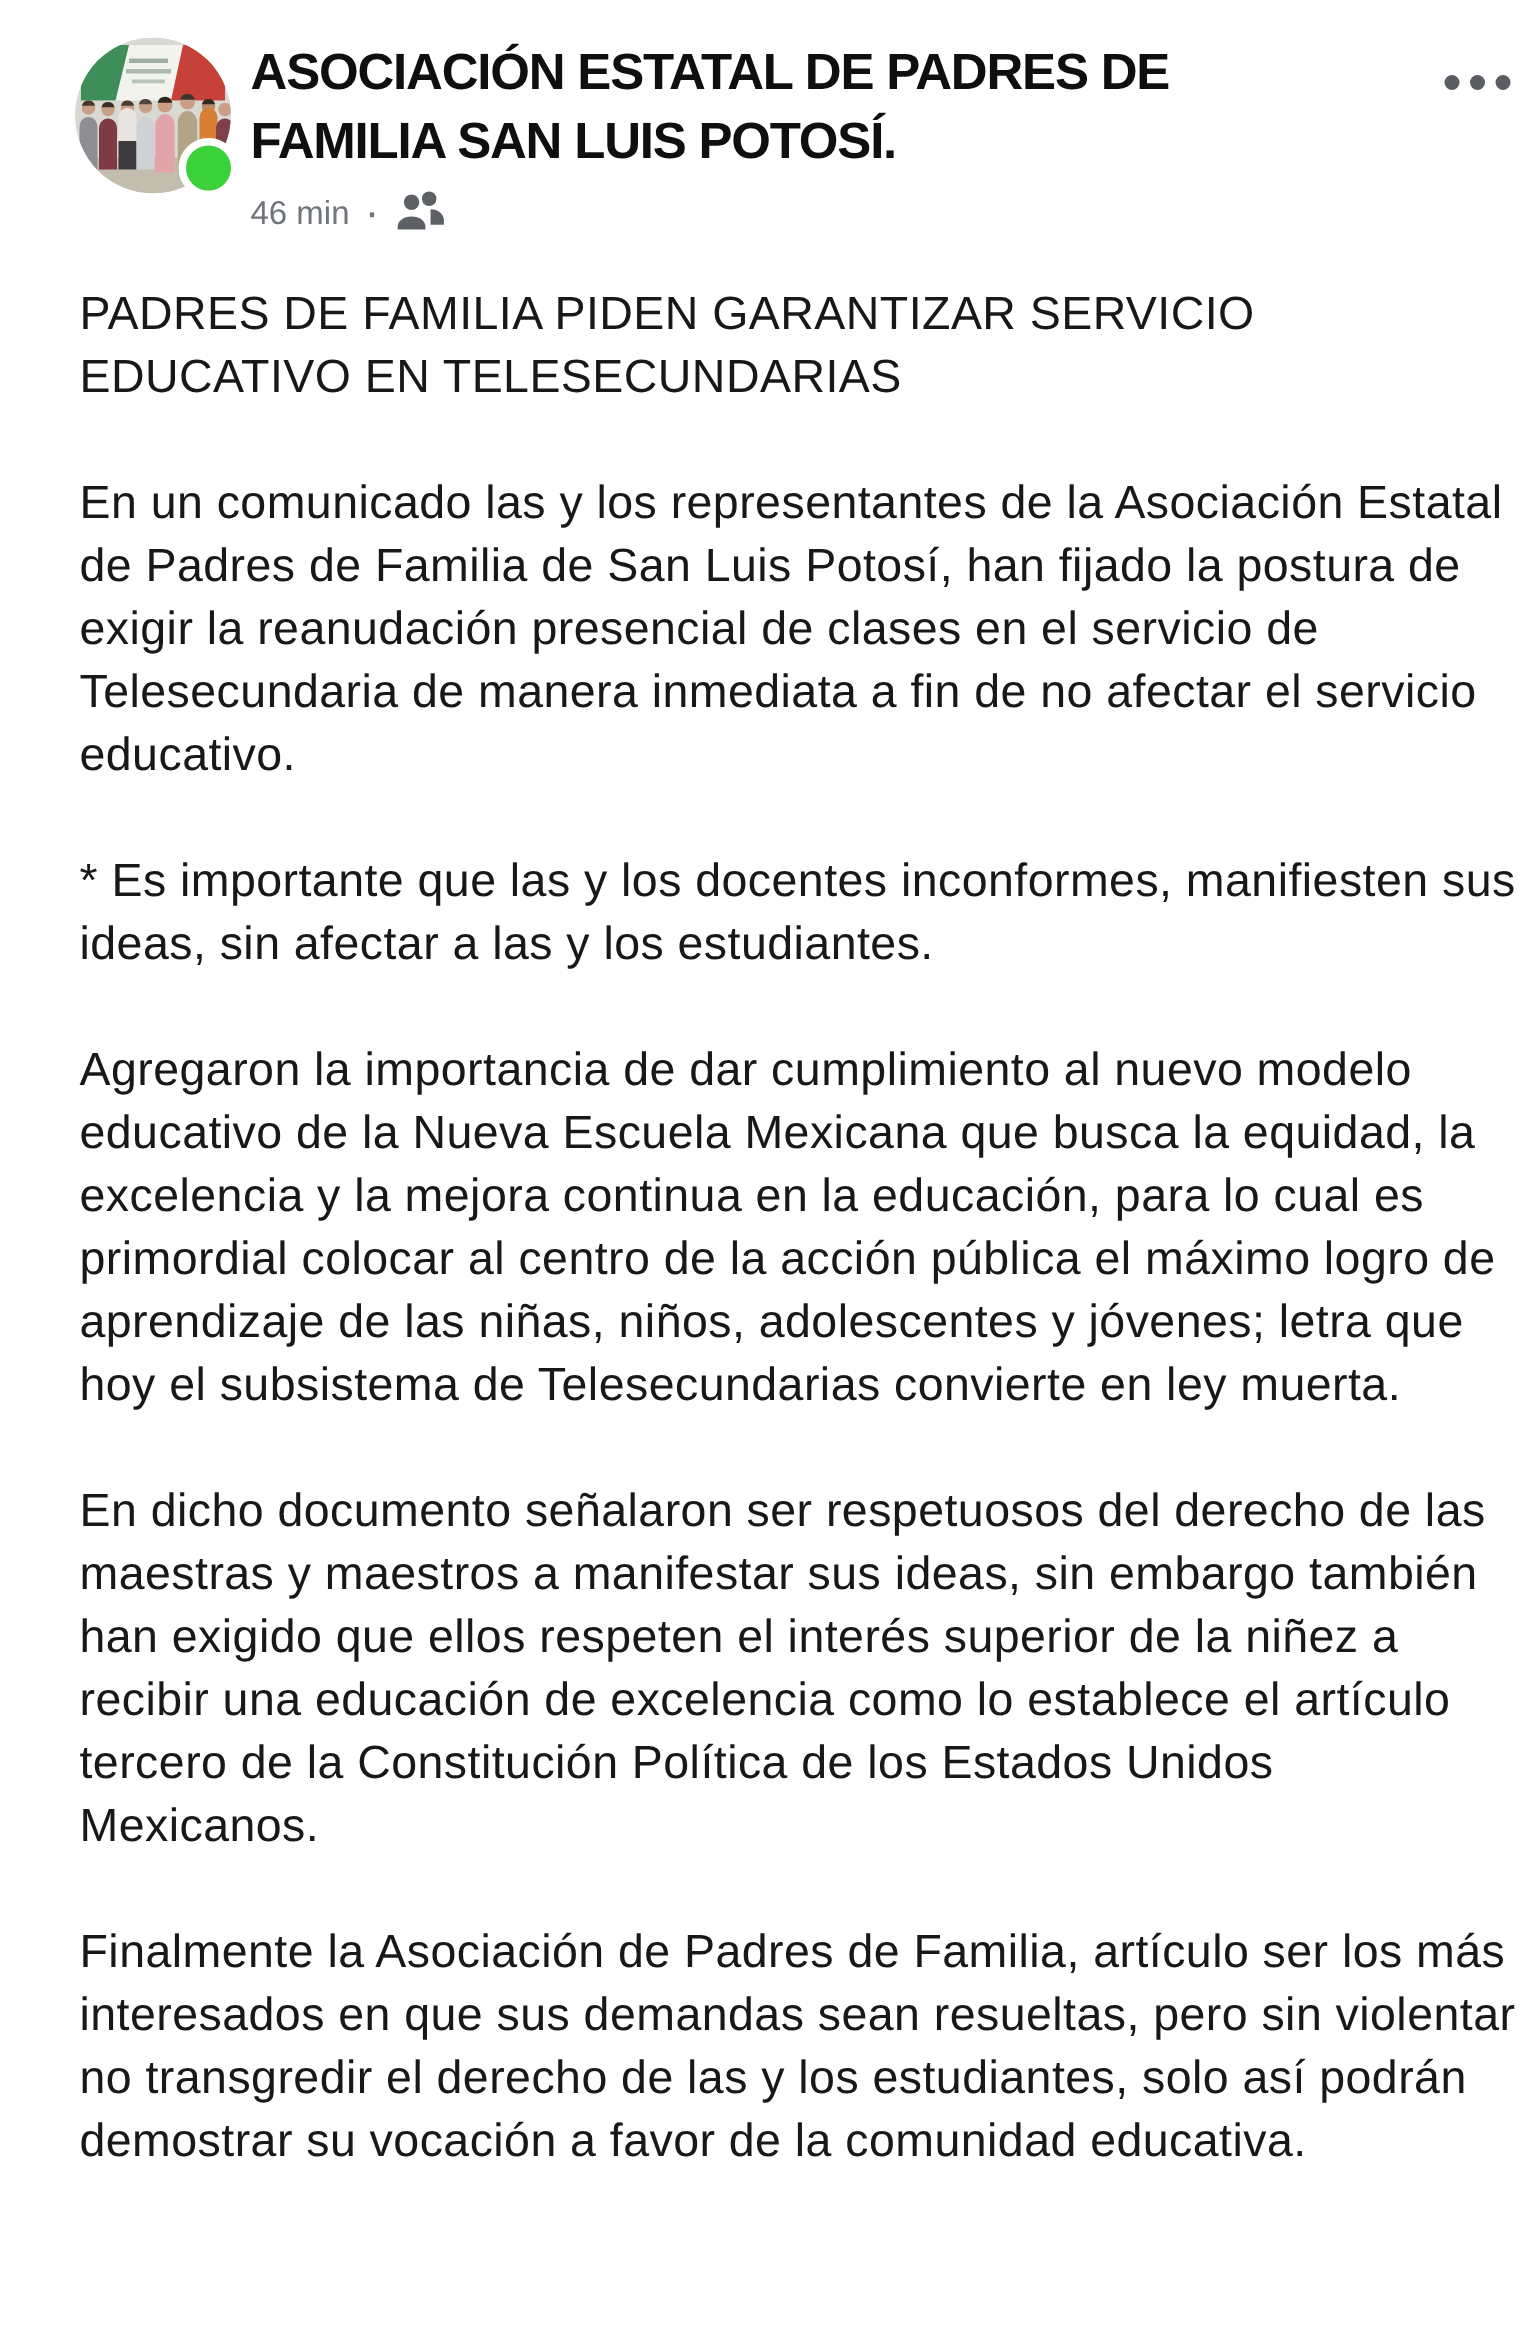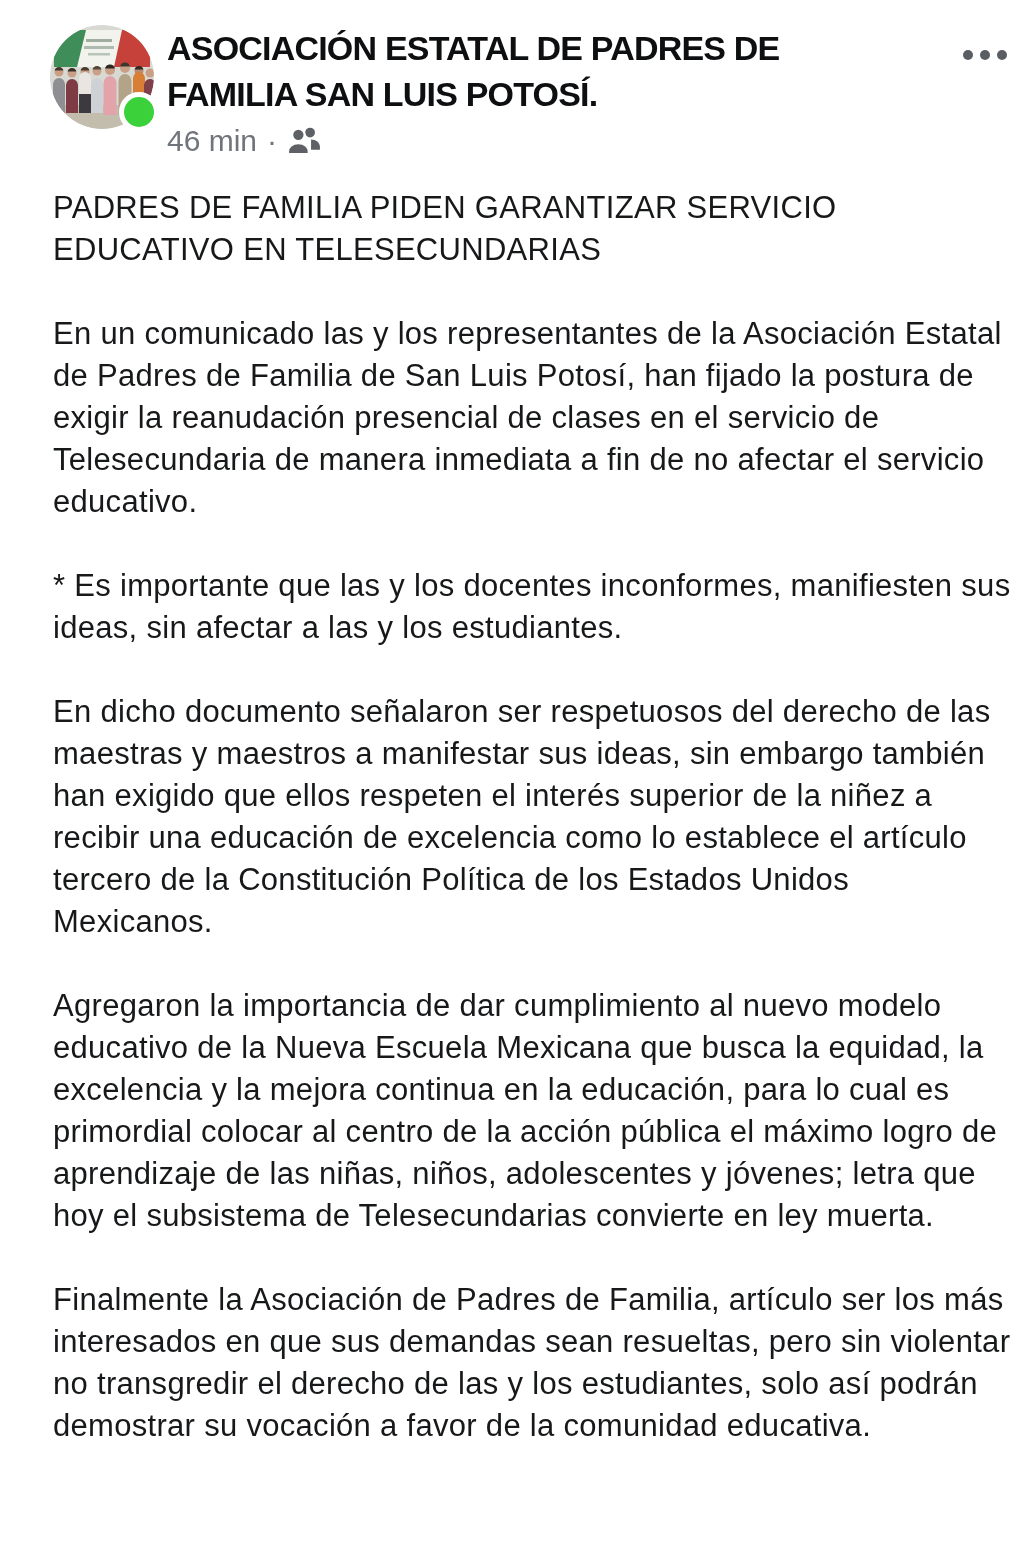--- a/index.html
+++ b/index.html
@@ -17,21 +17,21 @@
   .online-dot{
     position:absolute;right:-5px;bottom:-3px;width:30px;height:30px;border-radius:50%;
     background:#3bd13b;border:5px solid #ffffff;box-sizing:content-box;
   }
   .header-text{margin-left:13px;padding-top:0px;min-width:0;}
   .page-name{
     font-size:34px;line-height:46px;font-weight:700;color:#0e0f11;
     letter-spacing:-0.8px;max-width:700px;cursor:pointer;
   }
   .meta{display:flex;align-items:center;margin-top:6px;color:#70747b;}
-  .meta .time{font-size:30px;line-height:34px;cursor:pointer;}
+  .meta .time{font-size:22px;line-height:34px;cursor:pointer;}
   .meta .sep{font-size:30px;margin:0 10px;line-height:30px;}
   .meta .friends{display:inline-block;margin-top:2px;}
 
   .more-btn{
     position:absolute;top:44px;right:32px;display:flex;gap:7px;align-items:center;
     padding:6px;cursor:pointer;
   }
   .mdot{width:10px;height:10px;border-radius:50%;background:#5a5e63;display:block;}
 
   
@@ -125,18 +125,18 @@
       <span class="mdot"></span>
       <span class="mdot"></span>
       <span class="mdot"></span>
     </div>
   </div>
 
   <div class="content">
     <p>PADRES DE FAMILIA PIDEN GARANTIZAR SERVICIO EDUCATIVO EN TELESECUNDARIAS</p>
     <p>En un comunicado las y los representantes de la Asociación Estatal de Padres de Familia de San Luis Potosí, han fijado la postura de exigir la reanudación presencial de clases en el servicio de Telesecundaria de manera inmediata a fin de no afectar el servicio educativo.</p>
     <p>* Es importante que las y los docentes inconformes, manifiesten sus ideas, sin afectar a las y los estudiantes.</p>
+    <p>Agregaron la importancia de dar cumplimiento al nuevo modelo educativo de la Nueva Escuela Mexicana que busca la equidad, la excelencia y la mejora continua en la educación, para lo cual es primordial colocar al centro de la acción pública el máximo logro de aprendizaje de las niñas, niños, adolescentes y jóvenes; letra que hoy el subsistema de Telesecundarias convierte en ley muerta.</p>
     <p>En dicho documento señalaron ser respetuosos del derecho de las maestras y maestros a manifestar sus ideas, sin embargo también han exigido que ellos respeten el interés superior de la niñez a recibir una educación de excelencia como lo establece el artículo tercero de la Constitución Política de los Estados Unidos Mexicanos.</p>
-    <p>Agregaron la importancia de dar cumplimiento al nuevo modelo educativo de la Nueva Escuela Mexicana que busca la equidad, la excelencia y la mejora continua en la educación, para lo cual es primordial colocar al centro de la acción pública el máximo logro de aprendizaje de las niñas, niños, adolescentes y jóvenes; letra que hoy el subsistema de Telesecundarias convierte en ley muerta.</p>
     <p>Finalmente la Asociación de Padres de Familia, artículo ser los más interesados en que sus demandas sean resueltas, pero sin violentar no transgredir el derecho de las y los estudiantes, solo así podrán demostrar su vocación a favor de la comunidad educativa.</p>
   </div>
 
 </div>
 
 </body></html>

